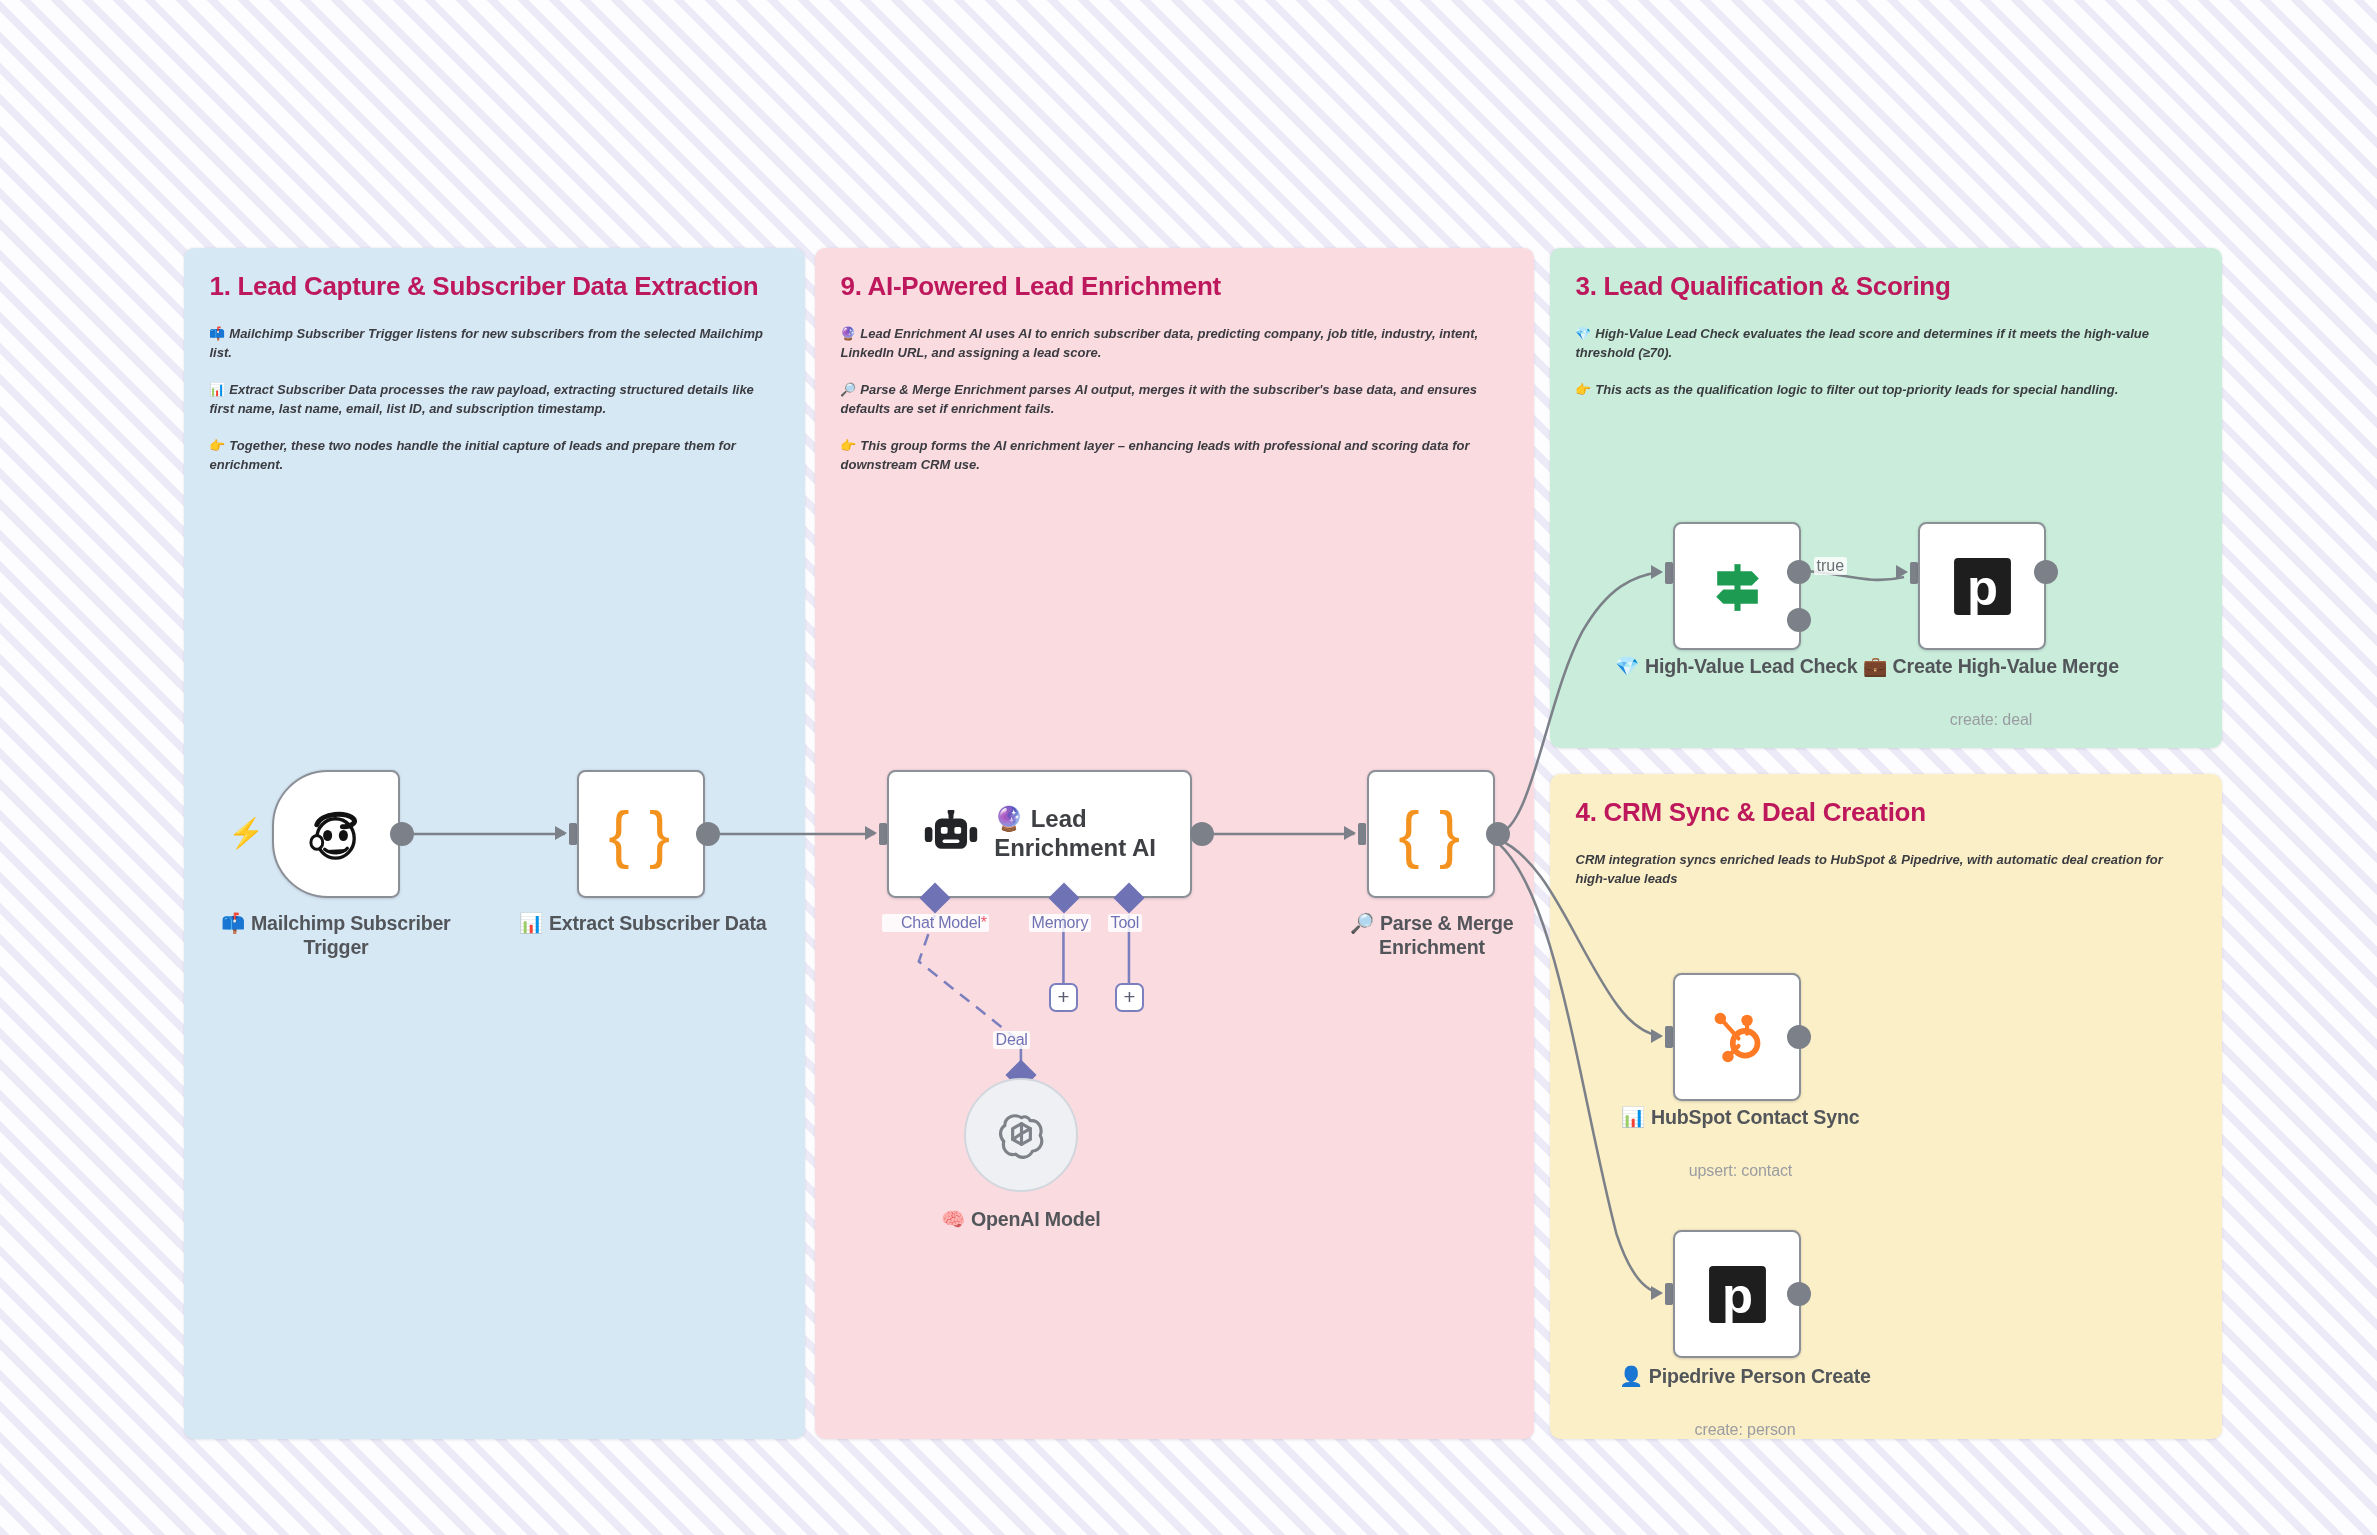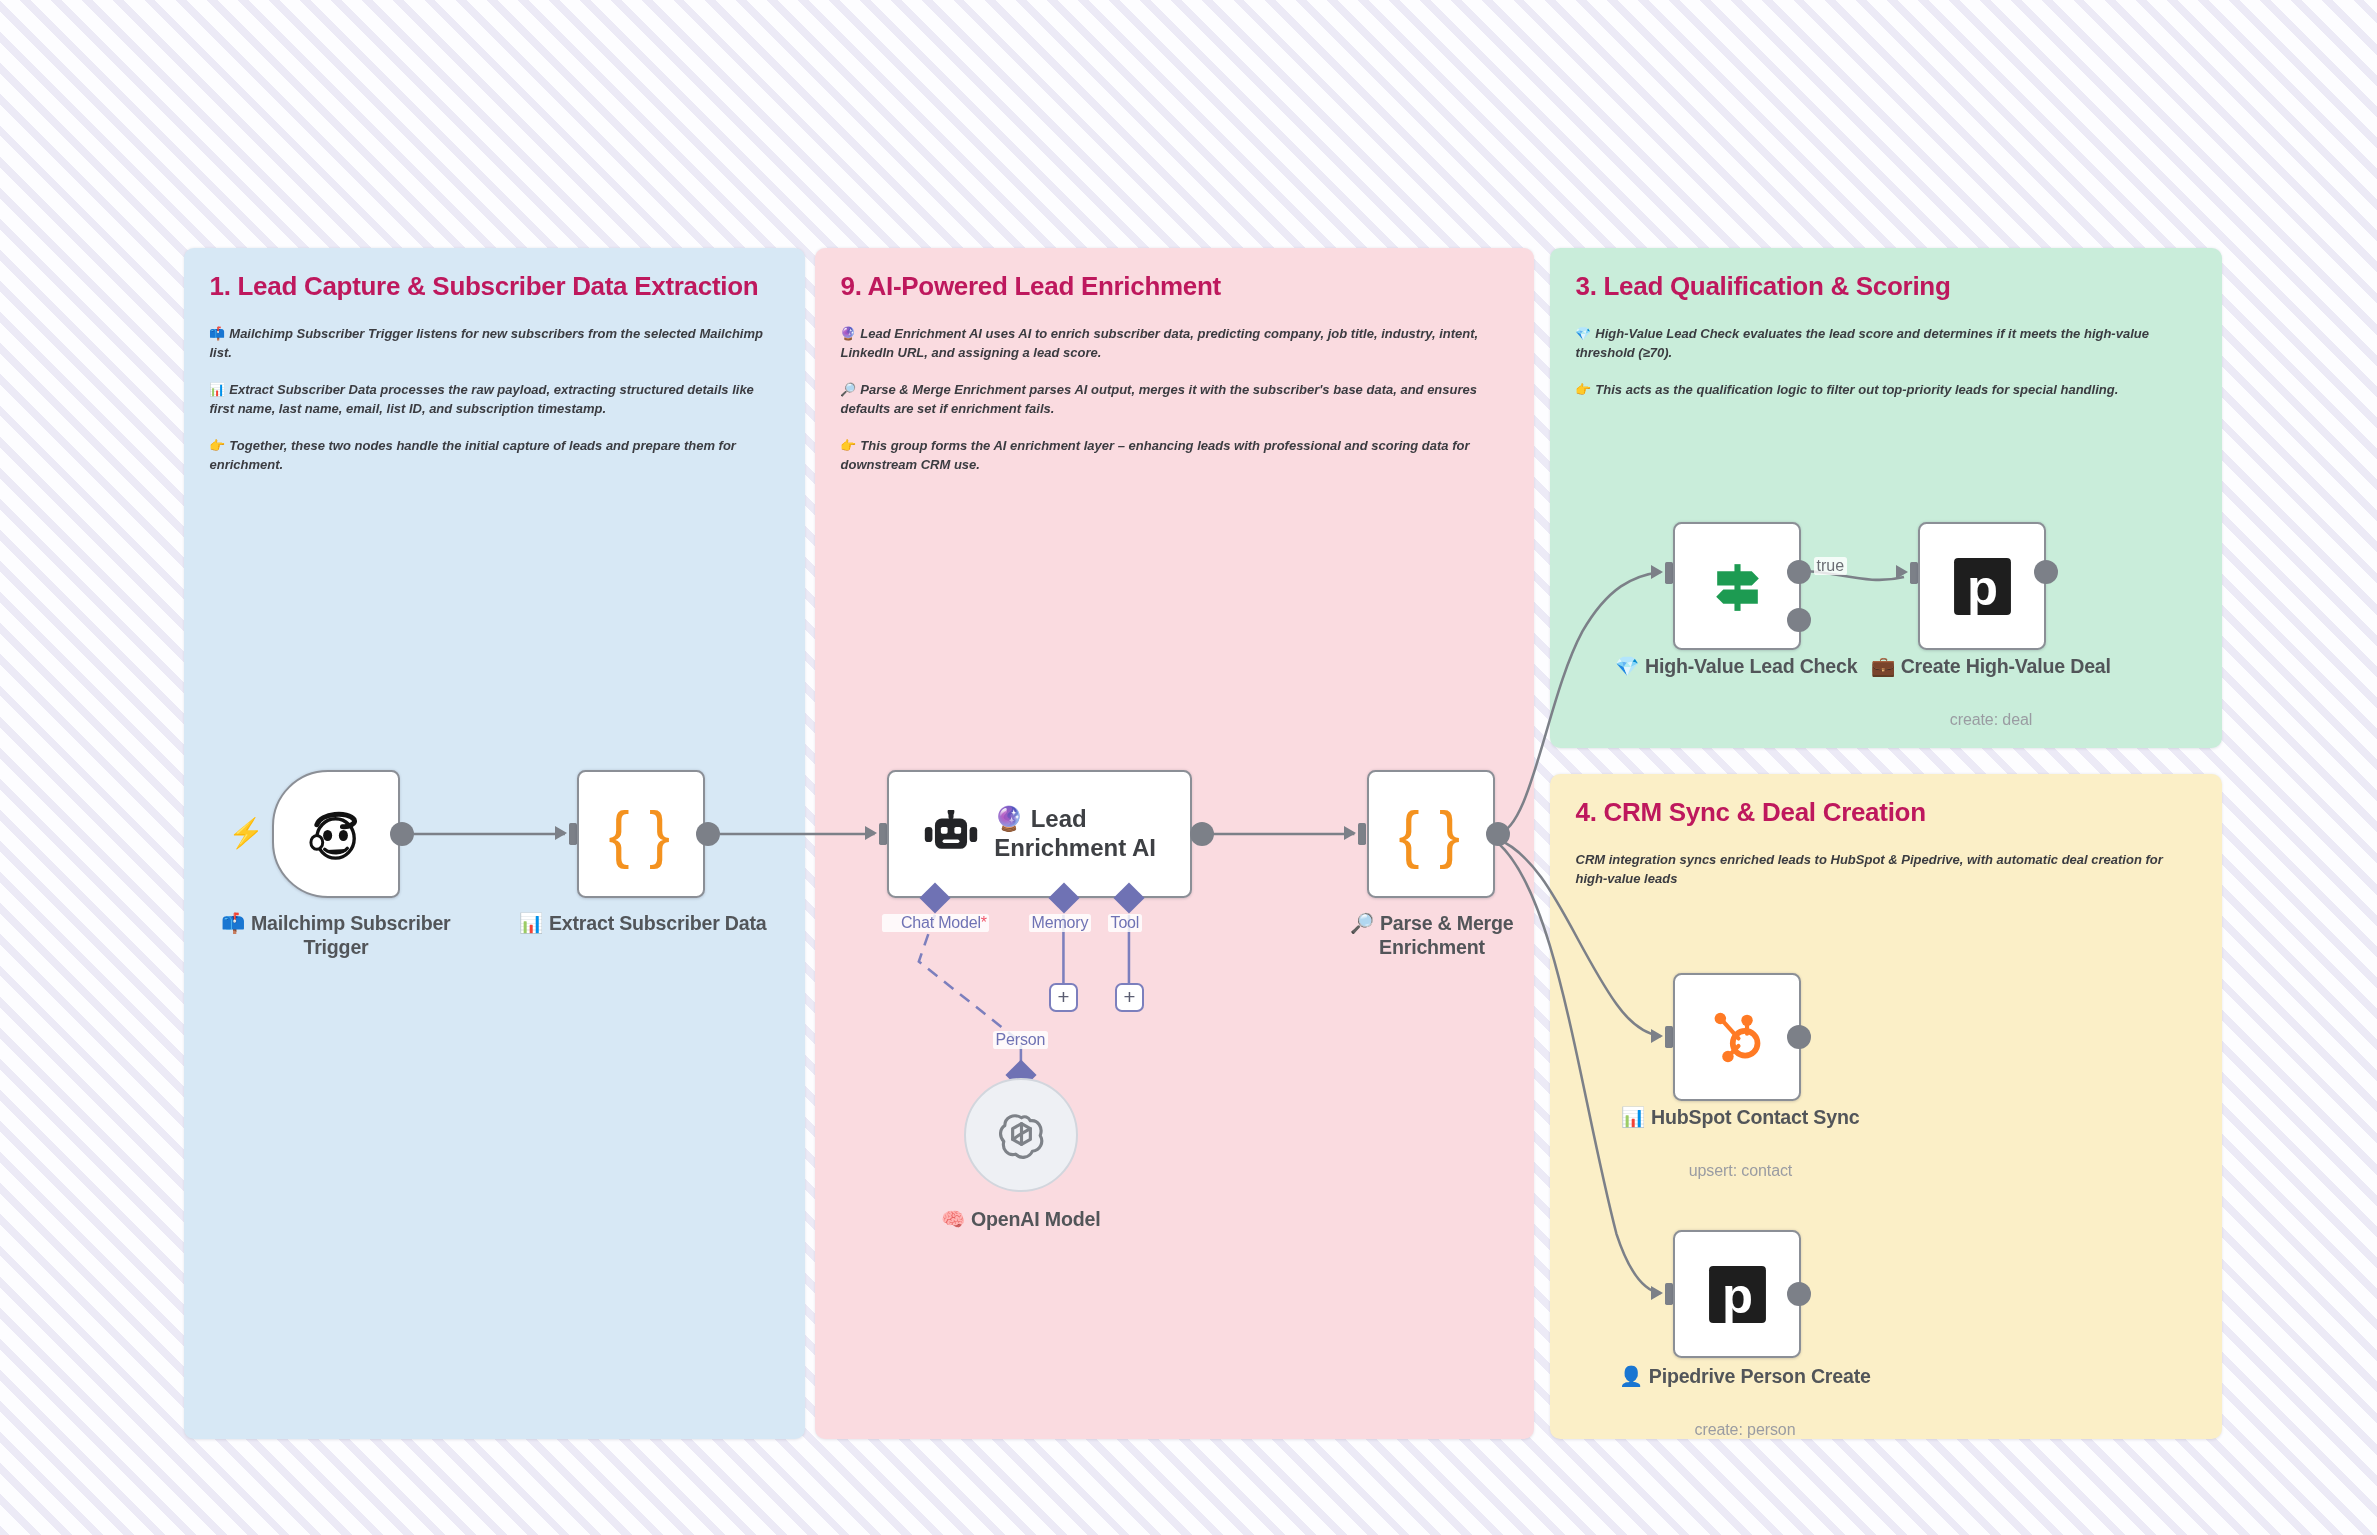--- a/index.html
+++ b/index.html
@@ -342,21 +342,21 @@
   </div>
 
   <div class="diamond" style="left:1053px; top:887px;"></div>
   <div class="sub-label" style="left:1029px; top:914px;">Memory</div>
   <div class="plus-btn" style="left:1049px; top:983px;">+</div>
 
   <div class="diamond" style="left:1118px; top:887px;"></div>
   <div class="sub-label" style="left:1108px; top:914px;">Tool</div>
   <div class="plus-btn" style="left:1115px; top:983px;">+</div>
 
-  <div class="sub-label" style="left:993px; top:1031px;">Person</div>
+  <div class="sub-label" style="left:993px; top:1031px;">Deal</div>
   <div class="diamond" style="left:1010px; top:1064px;"></div>
   <div class="node round" style="left:964px; top:1078px;">
     <svg width="63" height="63" viewBox="0 0 64 64">
       <g fill="none" stroke="#7e8288" stroke-width="3.2" stroke-linejoin="round" stroke-linecap="round">
         <path d="M32 14 C24 9, 15 14, 15 22 C10 25, 9 33, 14 38 C12 46, 18 53, 26 51
                  C31 56, 40 55, 43 48 C51 47, 55 39, 51 32 C54 24, 49 16, 41 17 C39 13, 35 12, 32 14 Z"></path>
         <path d="M23 25 L32 20 L41 25 L41 36 L32 41 L23 36 Z"></path>
         <path d="M32 20 L32 30 M41 25 L32 30 M32 30 L32 41 M23 36 L32 30"></path>
       </g>
     </svg>
@@ -404,21 +404,21 @@
   </div>
   <div class="node" style="left:1918px; top:522px;">
     <svg width="65" height="65" viewBox="0 0 64 64">
       <rect x="4" y="4" width="56" height="56" rx="4" fill="#1e1e1e"></rect>
       <text x="32" y="50" font-family="'Liberation Sans', sans-serif" font-size="50" font-weight="700" fill="#ffffff" text-anchor="middle">p</text>
     </svg>
   </div>
   <div class="port-out" style="left:2034px; top:560px;"></div>
   <div class="node-label" style="left:1855px; top:655px; width:272px;">
     <span class="emj">💼</span>
-    <span>Create High-Value Deal</span>
+    <span>Create High-Value Merge</span>
   </div>
   <div class="node-sub" style="left:1855px; top:711px; width:272px;">create: deal</div>
 
   <div class="port-in" style="left:1651px; top:1026px;">
     <span class="tri"></span>
       <span class="bar"></span>
   </div>
   <div class="node" style="left:1673px; top:973px;">
     <svg width="61" height="61" viewBox="0 0 64 64">
       <g stroke="#ff7a24" stroke-width="4.4" fill="none" stroke-linecap="round">

